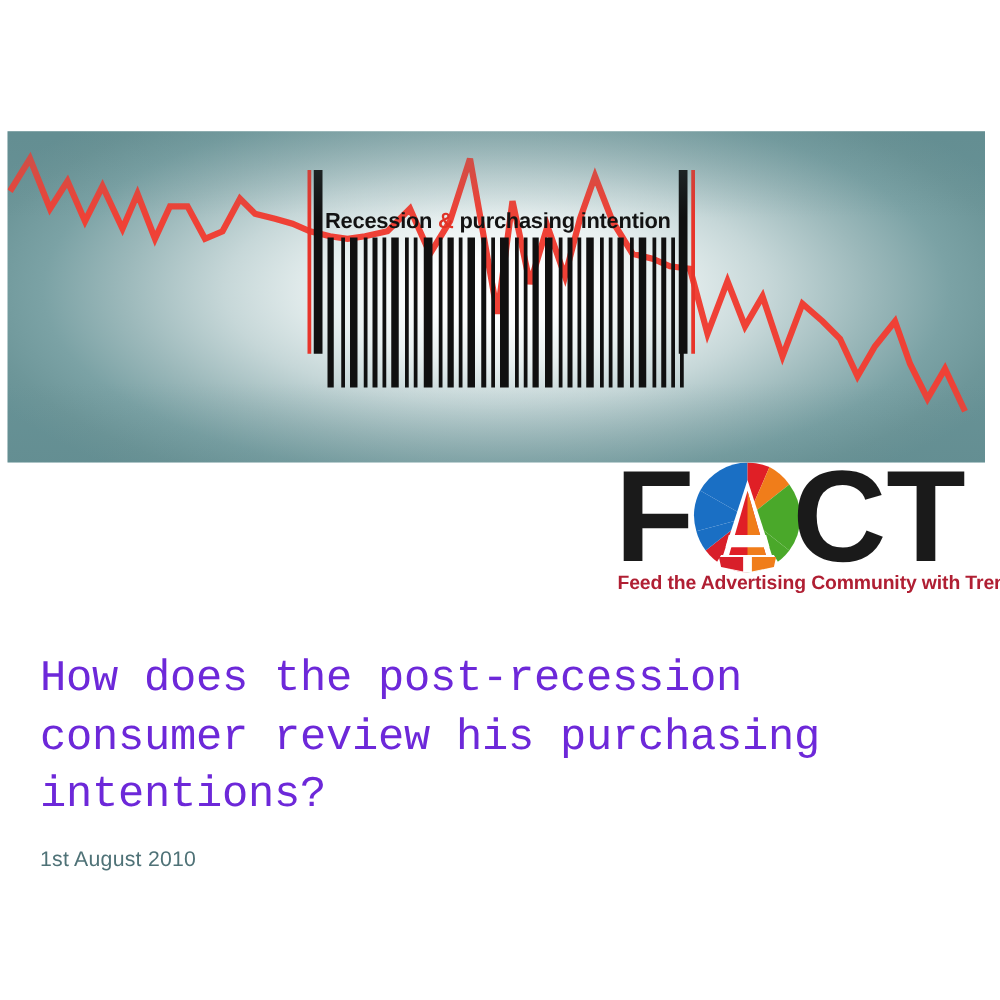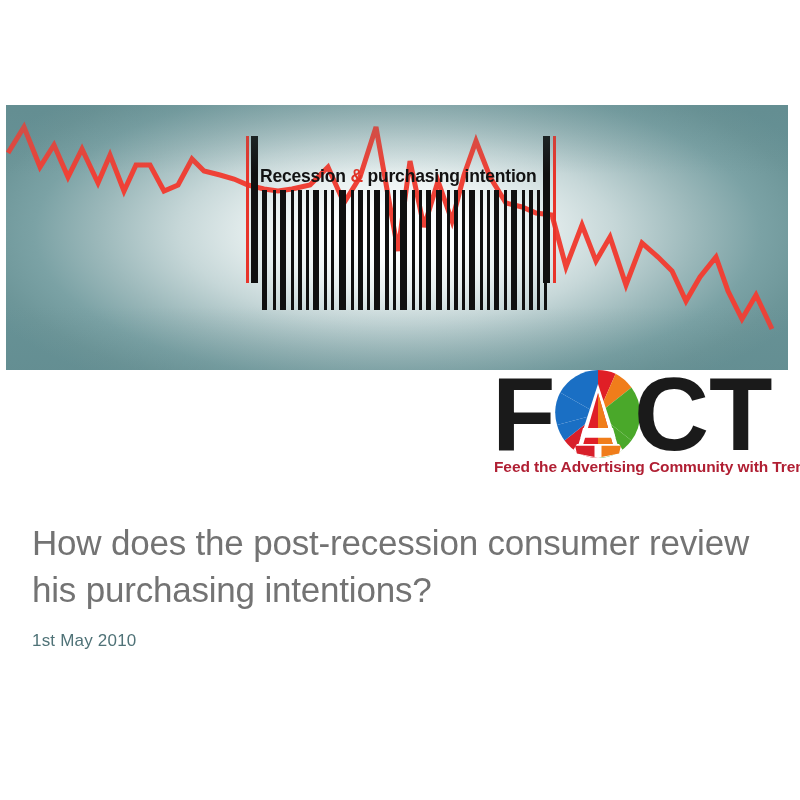--- a/index.html
+++ b/index.html
@@ -153,25 +153,25 @@
 
   
   #title-block {
     position: absolute;
     left: 32px;
     top: 520px;
     width: 730px;
   }
   #page-title {
     margin: 0;
-    font-family: Liberation Sans, sans-serif;
+    font-family: Liberation Mono, monospace;
     font-weight: normal;
     font-size: 35px;
     line-height: 1.33;
-    color: #737373;
+    color: #6d28d9;
     letter-spacing: -0.2px;
   }
   #page-date {
     margin: 18px 0 0 0;
     font-family: "Liberation Sans", sans-serif;
     font-weight: normal;
     font-size: 17px;
     color: #4f7277;
     letter-spacing: 0.2px;
   }
@@ -316,14 +316,14 @@
   </svg>
 
   <span class="fact-letter" id="fact-letter-c">C</span>
   <span class="fact-letter" id="fact-letter-t">T</span>
 
   <div id="fact-tagline">Feed the Advertising Community with Trends</div>
 </div>
 
 <div id="title-block">
   <h1 id="page-title">How does the post-recession consumer review his purchasing intentions?</h1>
-  <p id="page-date">1st May 2010</p>
+  <p id="page-date">1st August 2010</p>
 </div>
 
 </body></html>

